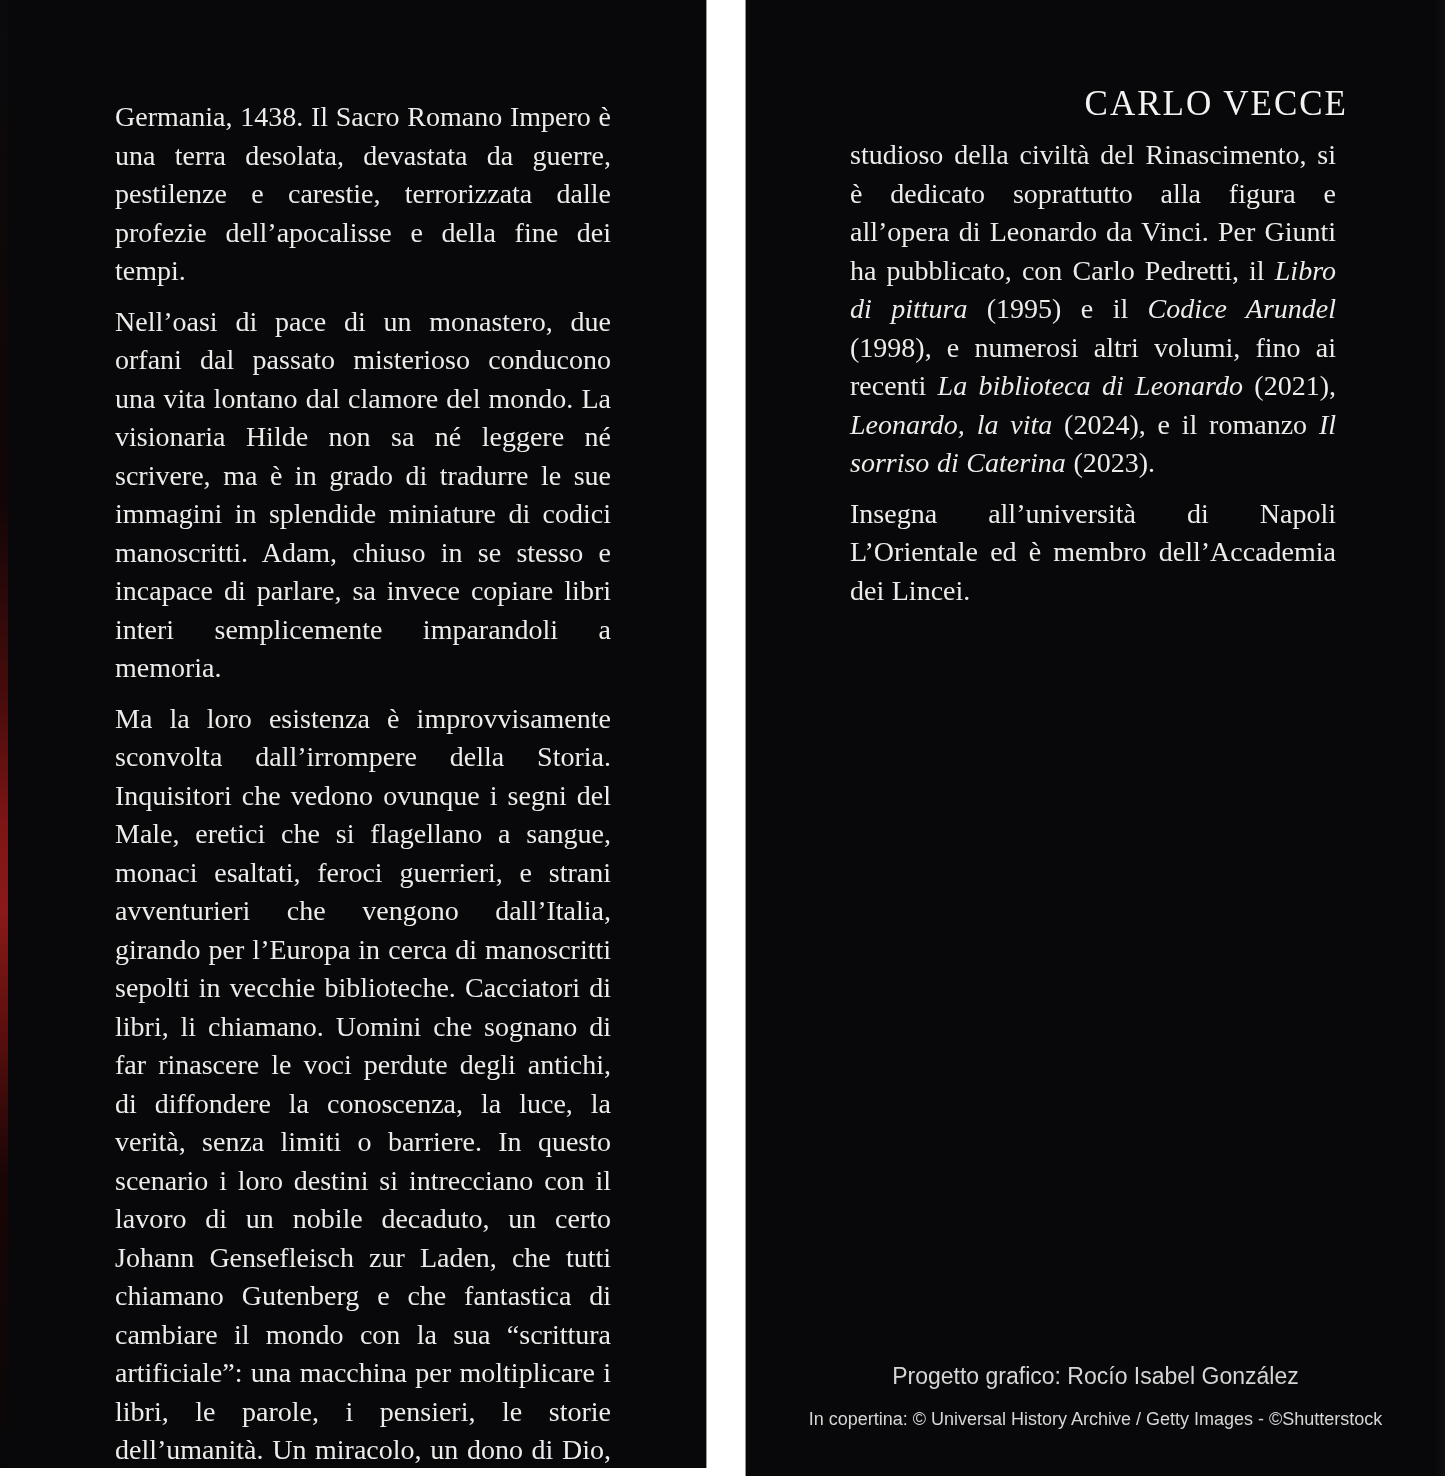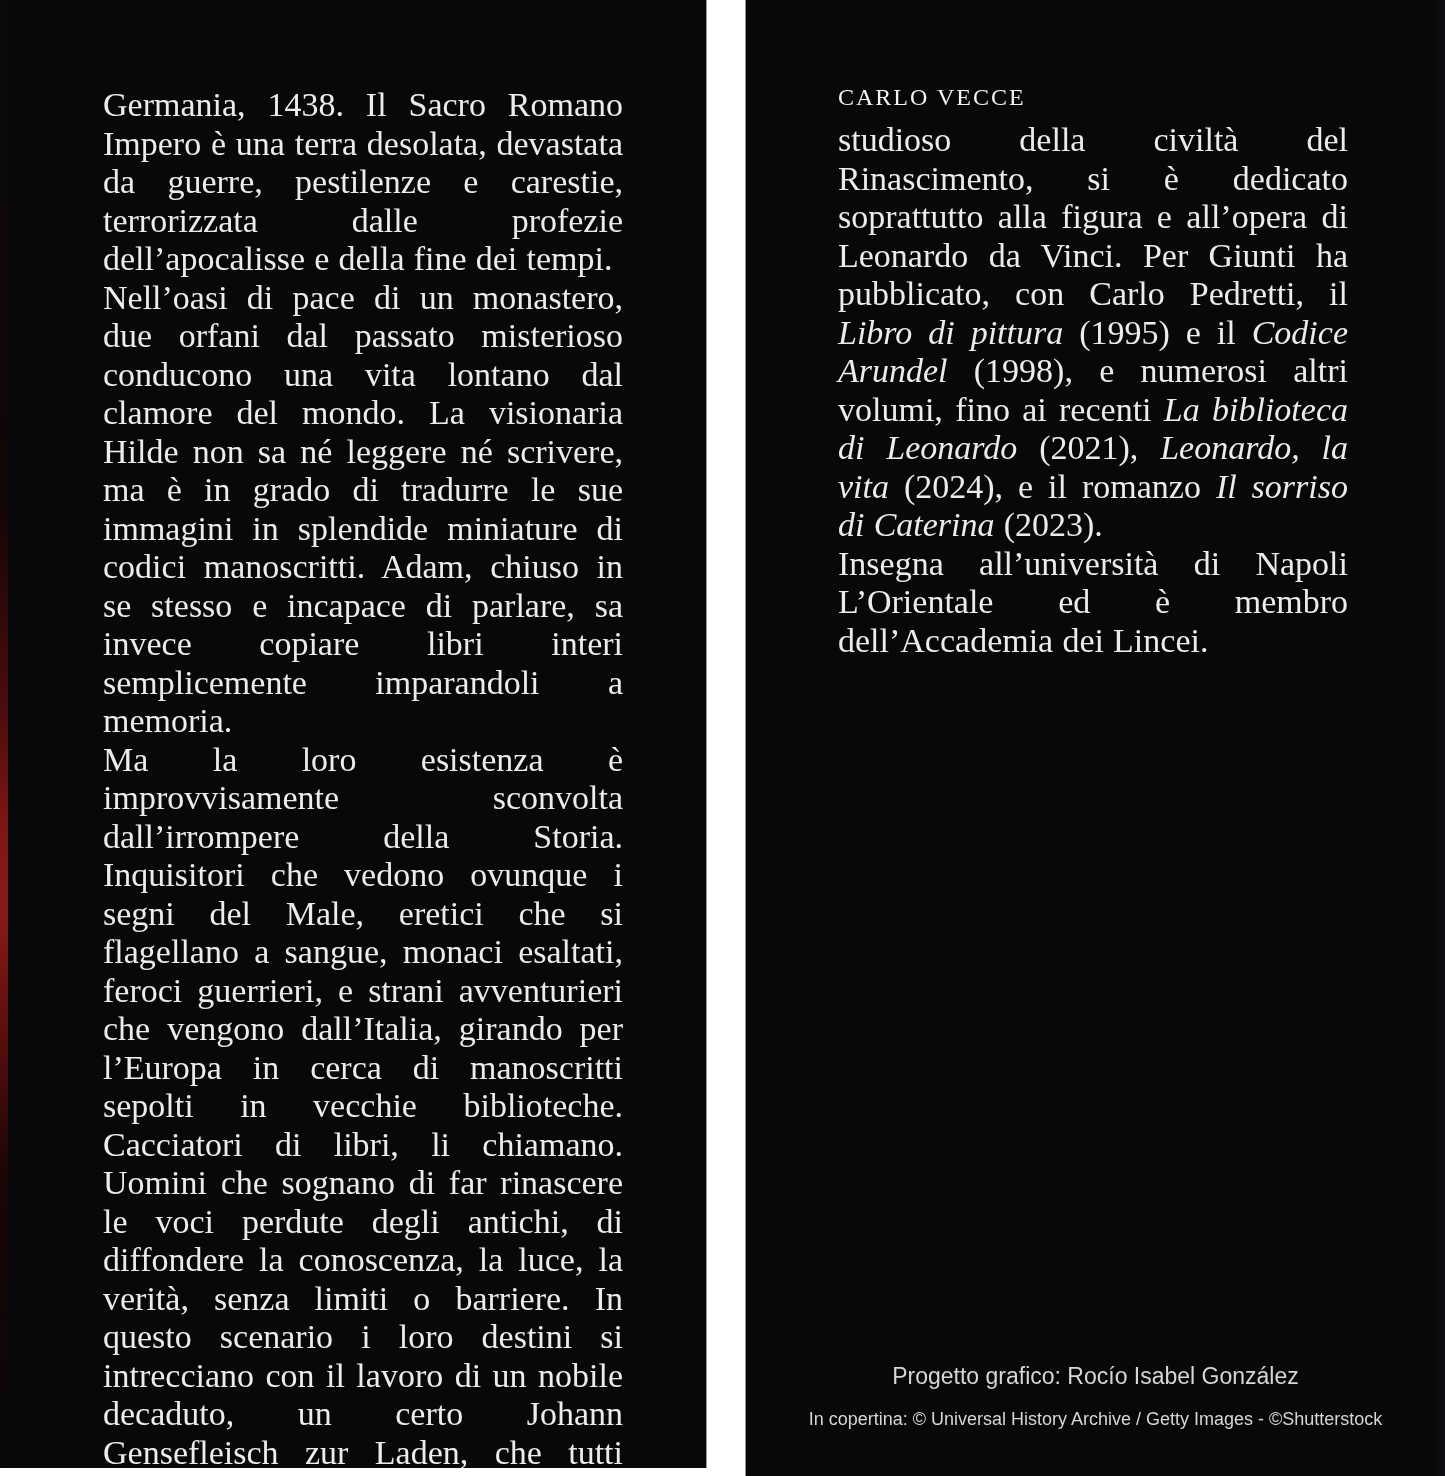--- a/index.html
+++ b/index.html
@@ -42,34 +42,34 @@
   }
   .flap-right {
     left: 746px;
     width: 699px;
     height: 1476px;
     padding: 84px 97px 0 92px;
     box-shadow: -1px 0 0 #8f8f8f;
     background: linear-gradient(to right, #08080a 0%, #08080a 98.5%, #101014 100%);
   }
   .synopsis p, .bio {
-    margin: 0;
-    font-size: 34px;
+    margin: 12px;
+    font-size: 28px;
     line-height: 38.5px;
     text-align: justify;
     hyphens: auto;
     -webkit-hyphens: auto;
     word-spacing: 0.02em;
   }
   .author-name {
     margin: 0 0 10px 0;
-    font-size: 24px;
+    font-size: 35px;
     font-weight: 500;
     letter-spacing: 2px;
-    text-align: left;
+    text-align: right;
     color: #f4f3f1;
     white-space: nowrap;
   }
   em { font-style: italic; }
   .website {
     position: absolute;
     left: 0; right: 0;
     top: 1176px;
     text-align: center;
     font-size: 27px;

